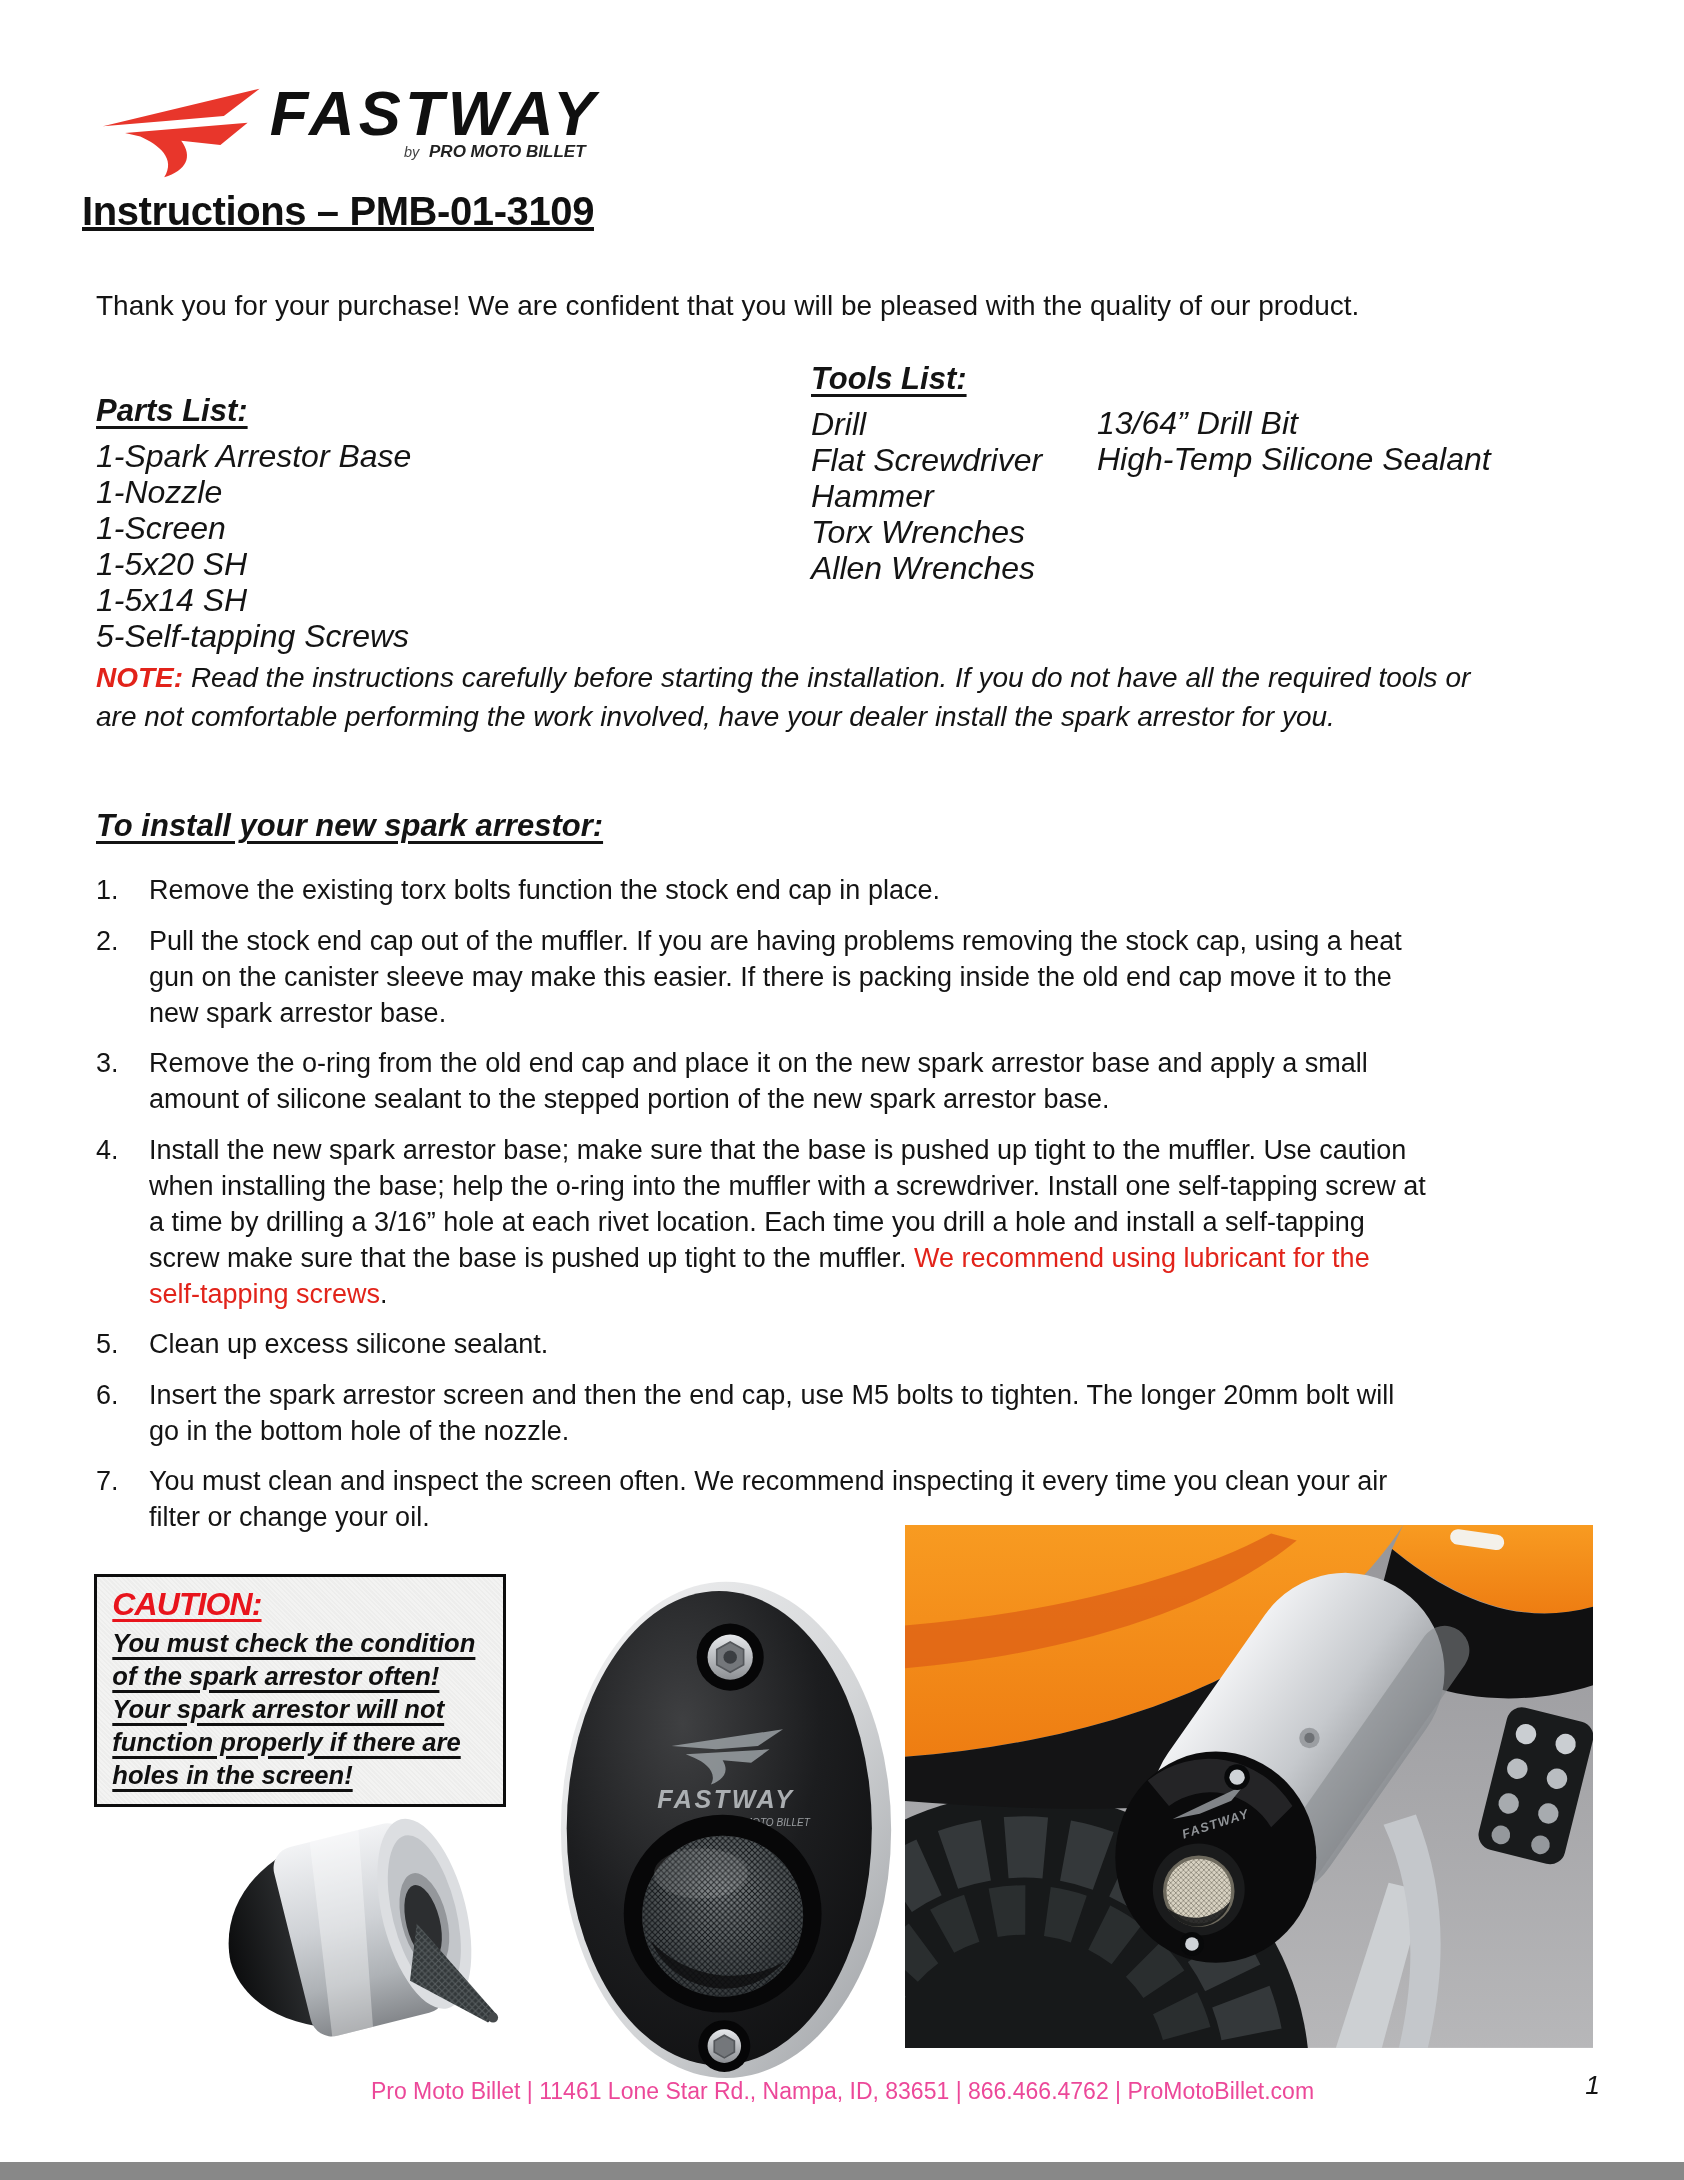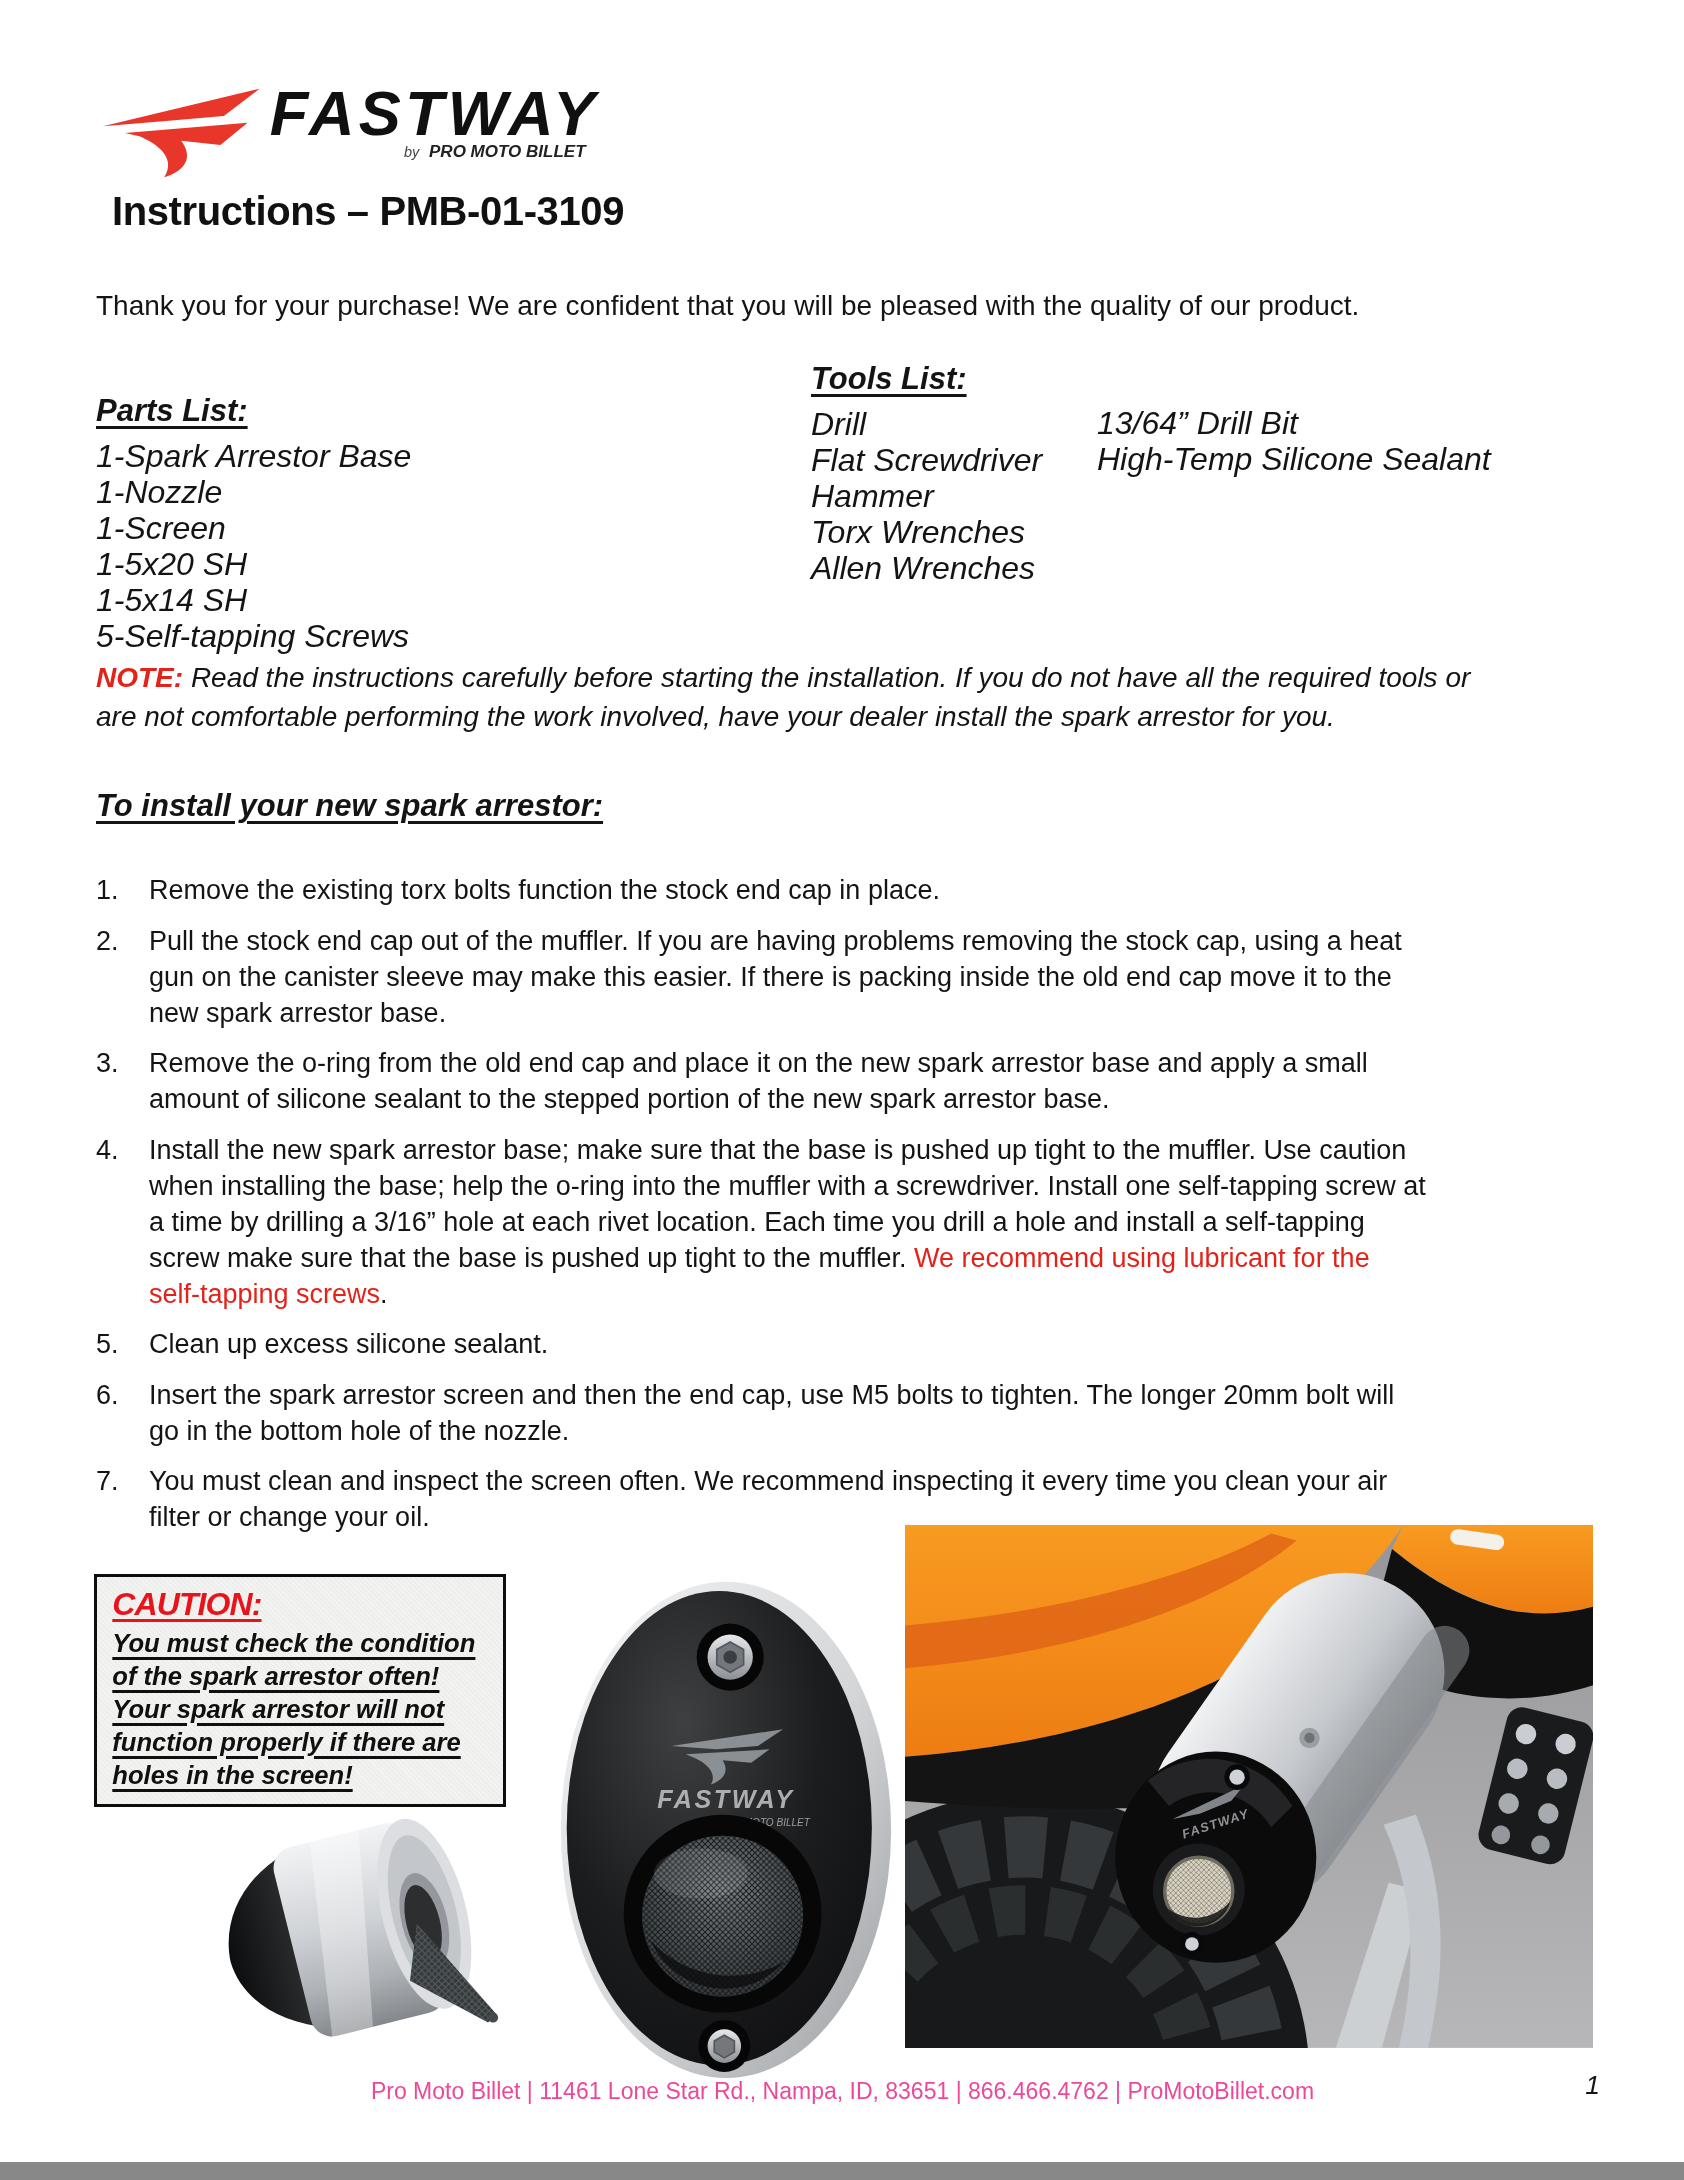--- a/index.html
+++ b/index.html
@@ -2,37 +2,37 @@
 <html style="font-size:13.6px"><head>
 <meta charset="utf-8">
 <style>
   html,body{margin:0;padding:0;background:#888;}
   #page{
     position:relative;width:1685px;height:2162px;background:#ffffff;
     font-family:"Liberation Sans",sans-serif;color:#141414;overflow:hidden;
   }
   .abs{position:absolute;}
   
-  #title{left:112px;top:189px;font-size:40px;font-weight:bold;letter-spacing:-0.4px;color:#111;}
+  #title{left:82px;top:189px;font-size:40px;font-weight:bold;letter-spacing:-0.4px;color:#111;text-decoration:underline;}
   #intro{left:96px;top:290px;font-size:28px;width:1499px;}
   
   .list-heading{font-size:31px;font-weight:bold;font-style:italic;
     text-decoration:underline;text-decoration-thickness:2.6px;text-underline-offset:5.1px;}
   .list-items{font-size:32px;font-style:italic;line-height:36px;white-space:pre-line;}
   #parts-col{left:96px;top:361px;margin-top:32px;}
   #tools-col1{left:811px;top:361px;}
   #tools-col2{left:1097px;top:405px;}
   #parts-items,#tools1-items{margin-top:8.5px;}
   
   #note{left:96px;top:658px;width:1550px;font-size:28px;font-style:italic;line-height:39px;}
   .red{color:#e2231a;}
   #note .red{font-weight:bold;}
   #note-text{white-space:pre-line;}
   
-  #install-heading{left:96px;top:788px;font-size:31px;font-weight:bold;font-style:italic;
+  #install-heading{left:96px;top:808px;font-size:31px;font-weight:bold;font-style:italic;
     text-decoration:underline;text-decoration-thickness:2.6px;text-underline-offset:5.1px;}
   
   #install-steps{left:96px;top:872px;width:1525px;list-style:none;margin:0;padding:0;}
   .step{position:relative;padding-left:53px;font-size:27px;line-height:36px;margin-bottom:14.5px;}
   .step .num{position:absolute;left:0;top:0;}
   .step .body{white-space:pre-line;}
   
   #caution-box{left:94px;top:1574px;width:412px;height:233px;box-sizing:border-box;
     border:3.4px solid #0d0d0d;padding:8.5px 15.3px;
     background:repeating-linear-gradient(45deg,rgba(0,0,0,.025) 0 1.7px,rgba(0,0,0,0) 1.7px 3.4px),#f3f3f2;}

